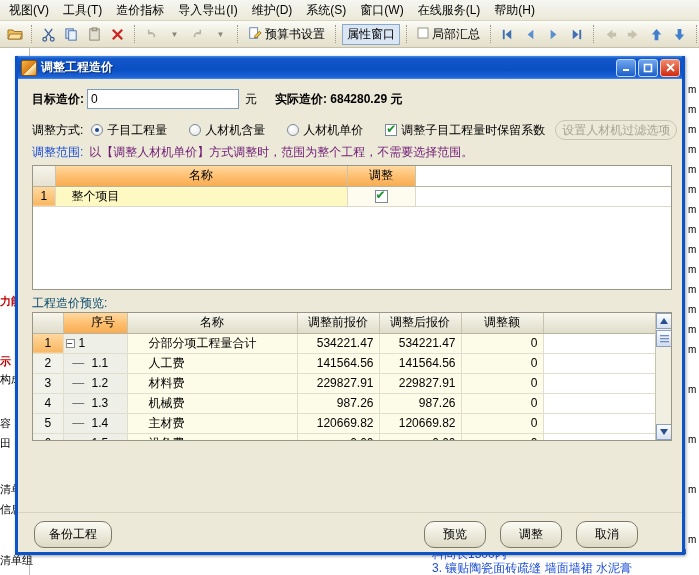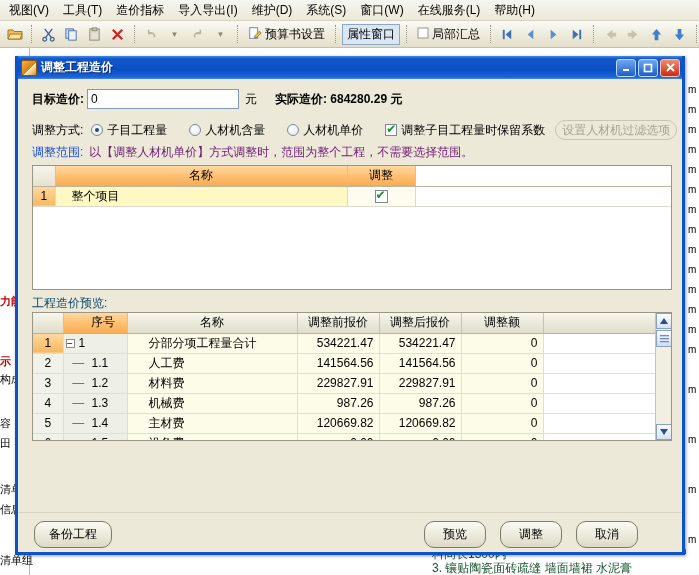--- a/index.html
+++ b/index.html
@@ -60,21 +60,21 @@
     position: absolute; left: 686px; top: 0; width: 13px; height: 527px;
     background: #ffffff; font-size: 10px; color: #000;
   }
   .bg-unit { position: absolute; left: 2px; }
   .bg-right-head {
     position: absolute; left: 686px; top: 0; width: 13px; height: 26px;
     background: #f2efe2; border-bottom: 1px solid #c9c4ae;
   }
   .bg-bottom-text {
     position: absolute; left: 432px; bottom: 0px; width: 250px;
-    font-size: 12px; color: #14532d; line-height: 14px; white-space: nowrap;
+    font-size: 12px; color: #1d4ed8; line-height: 14px; white-space: nowrap;
   }
   .bg-bottom-bar {
     position: absolute; left: 414px; bottom: 21px; width: 272px; height: 5px;
     background: linear-gradient(180deg,#4f8fe8,#2b63c4);
   }
 
   
   .dialog {
     position: absolute; left: 15px; top: 56px; width: 670px; height: 499px;
     border: 3px solid #0a53c8;

